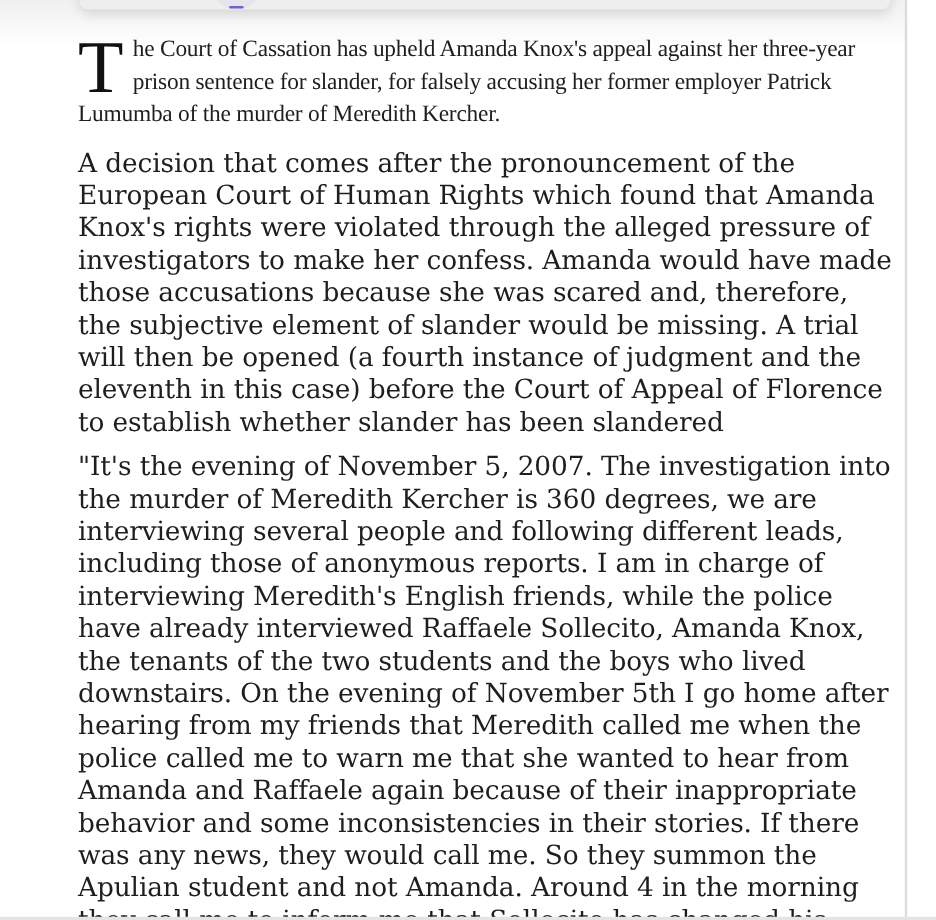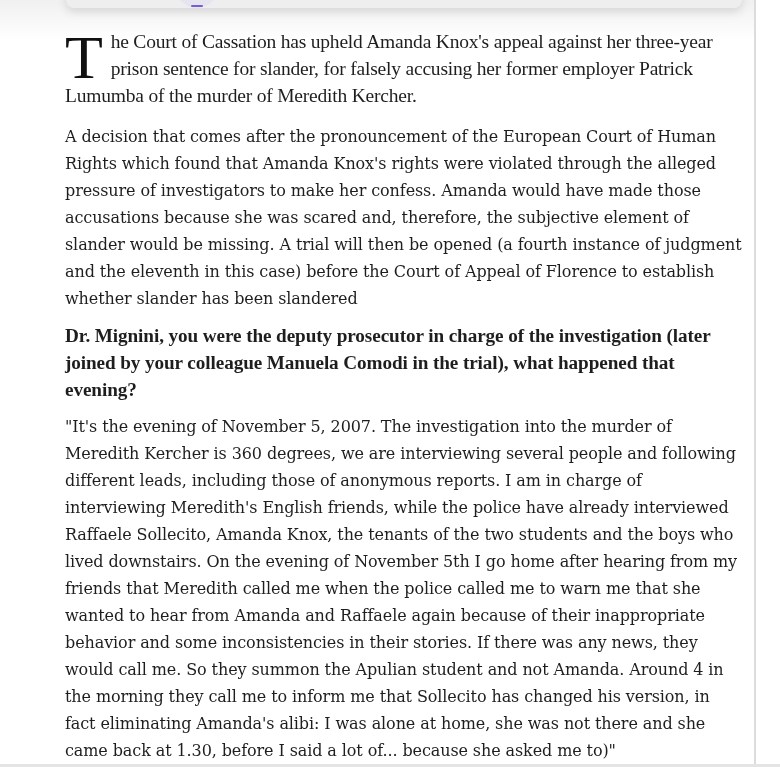--- a/index.html
+++ b/index.html
@@ -87,21 +87,21 @@
     }
     .dropcap {
       float: left;
       font-family: "Liberation Serif", serif;
       font-size: 62px;
       line-height: 50px;
       margin: 4px 8px 0 0;
       color: #111;
     }
     .para {
-      font-size: 16px;
+      font-size: 22px;
       line-height: 27px;
       margin: 0 0 10px 0;
       width: 680px;
       letter-spacing: -0.1px;
     }
     .question {
       font-family: "Liberation Serif", serif;
       font-weight: bold;
       font-size: 19.2px;
       line-height: 27px;
@@ -117,19 +117,18 @@
   <div class="top-shadow"></div>
   <div class="top-card">
     <div class="avatar"></div>
   </div>
 
   <article class="article">
     <p class="lead">
       <span class="dropcap">T</span><span>he Court of Cassation has upheld Amanda Knox's appeal against her three-year prison sentence for slander, for falsely accusing her former employer Patrick Lumumba of the murder of Meredith Kercher.</span>
     </p>
     <p class="para">A decision that comes after the pronouncement of the European Court of Human Rights which found that Amanda Knox's rights were violated through the alleged pressure of investigators to make her confess. Amanda would have made those accusations because she was scared and, therefore, the subjective element of slander would be missing. A trial will then be opened (a fourth instance of judgment and the eleventh in this case) before the Court of Appeal of Florence to establish whether slander has been slandered</p>
-    <h3 class="question">Dr. Mignini, you were the deputy prosecutor in charge of the investigation (later joined by your colleague Manuela Comodi in the trial), what happened that evening?</h3>
     <p class="para">"It's the evening of November 5, 2007. The investigation into the murder of Meredith Kercher is 360 degrees, we are interviewing several people and following different leads, including those of anonymous reports. I am in charge of interviewing Meredith's English friends, while the police have already interviewed Raffaele Sollecito, Amanda Knox, the tenants of the two students and the boys who lived downstairs. On the evening of November 5th I go home after hearing from my friends that Meredith called me when the police called me to warn me that she wanted to hear from Amanda and Raffaele again because of their inappropriate behavior and some inconsistencies in their stories. If there was any news, they would call me. So they summon the Apulian student and not Amanda. Around 4 in the morning they call me to inform me that Sollecito has changed his version, in fact eliminating Amanda's alibi: I was alone at home, she was not there and she came back at 1.30, before I said a lot of... because she asked me to)"</p>
   </article>
 
   <div class="scroll-line"></div>
   <div class="bottom-line"></div>
 </div>
 
 </body></html>

